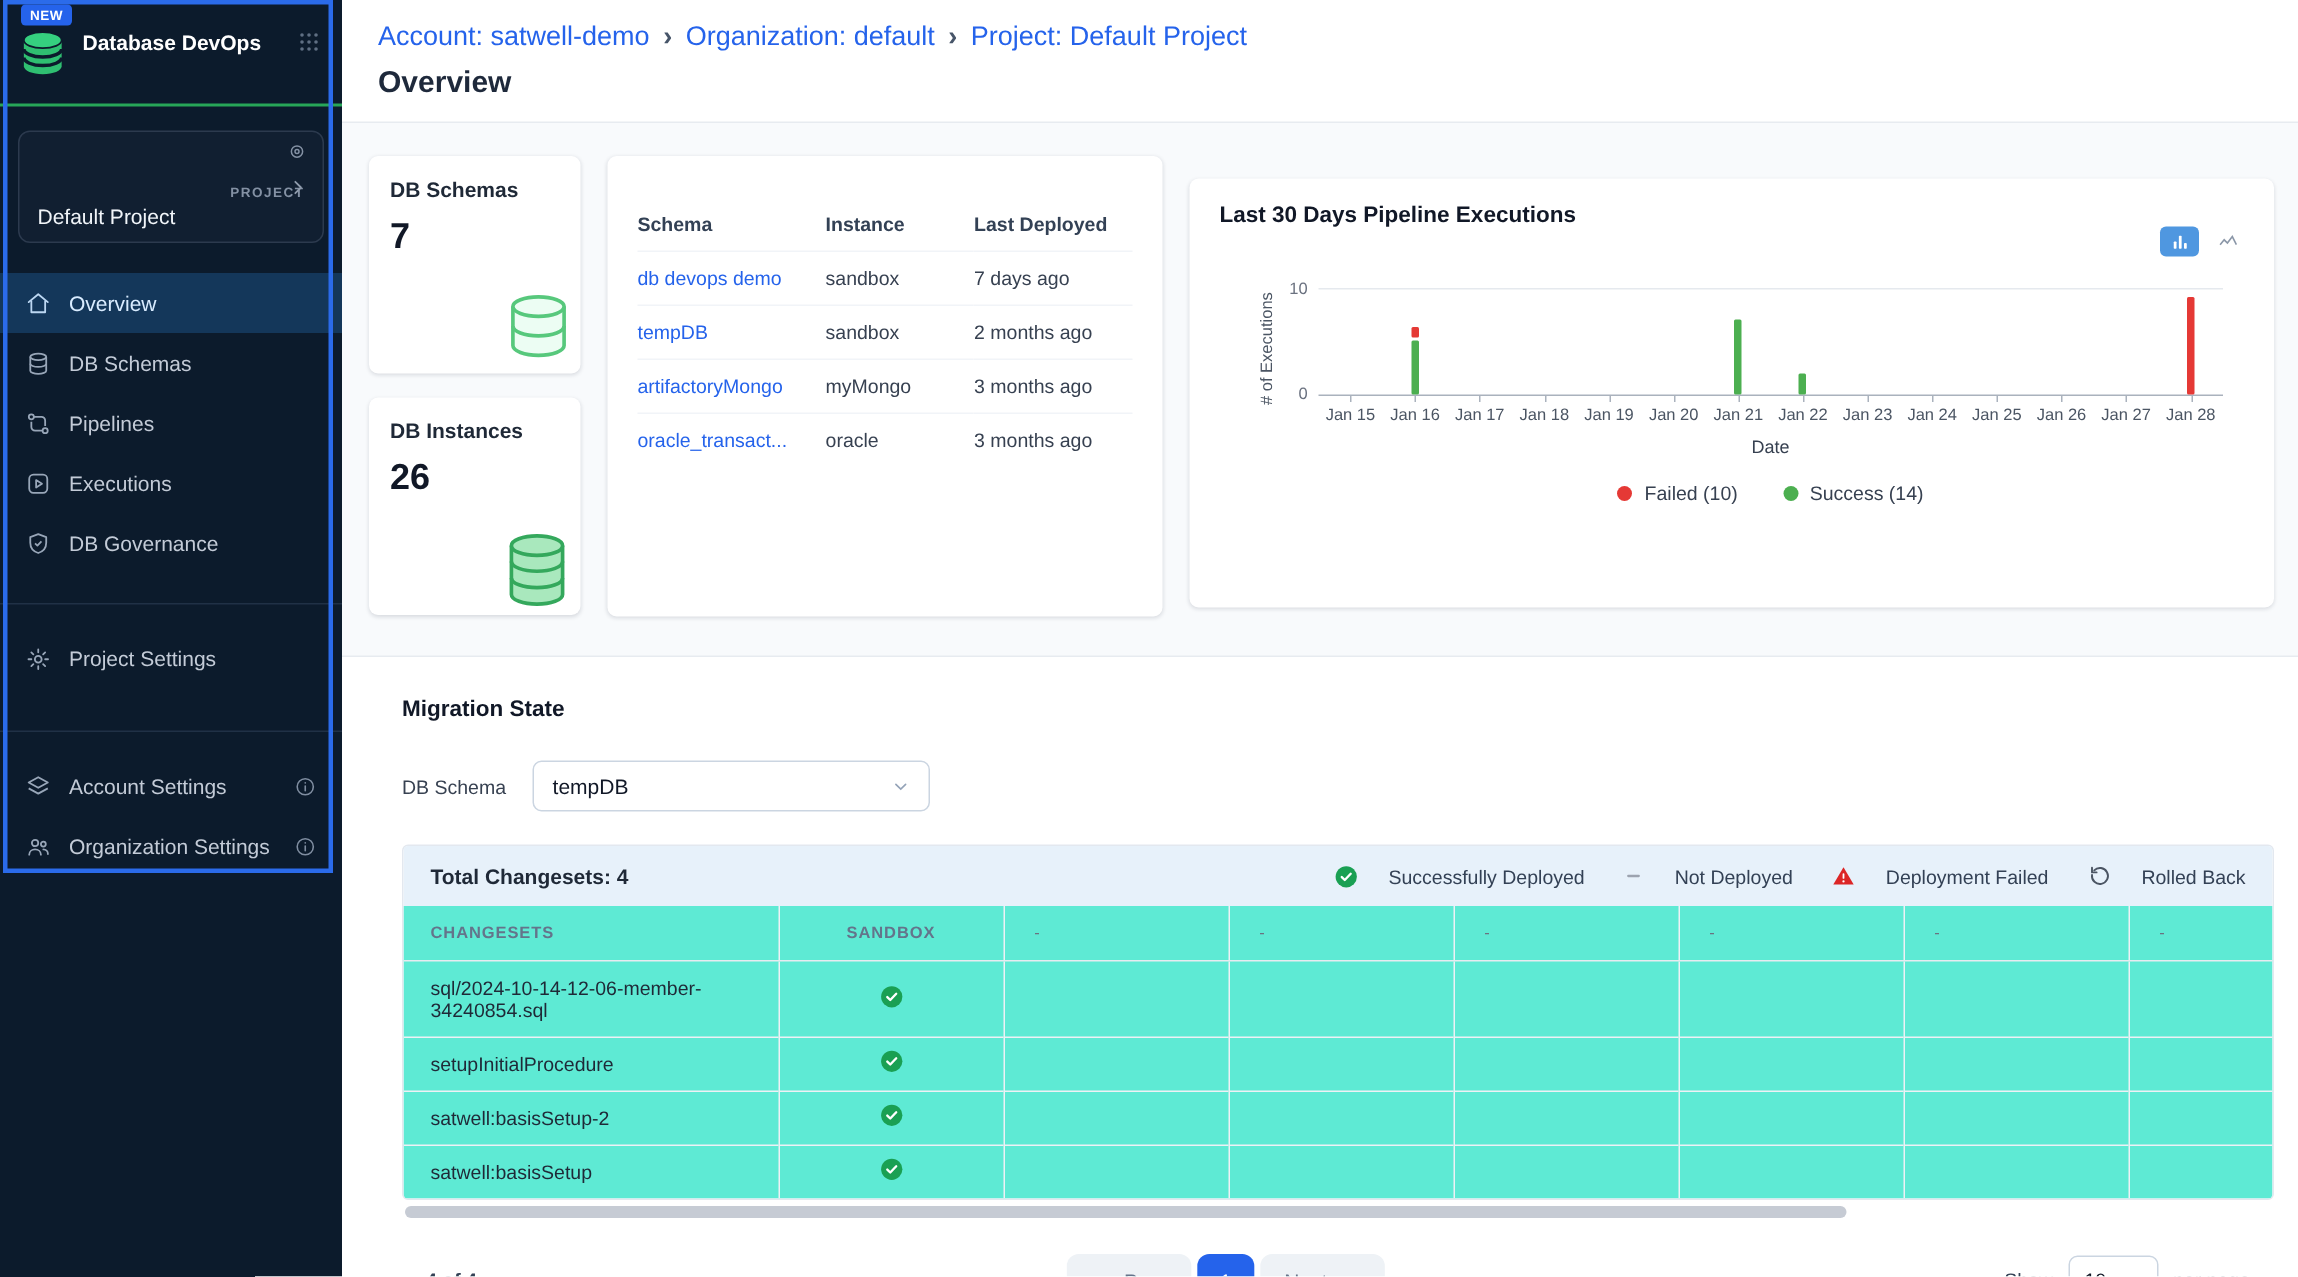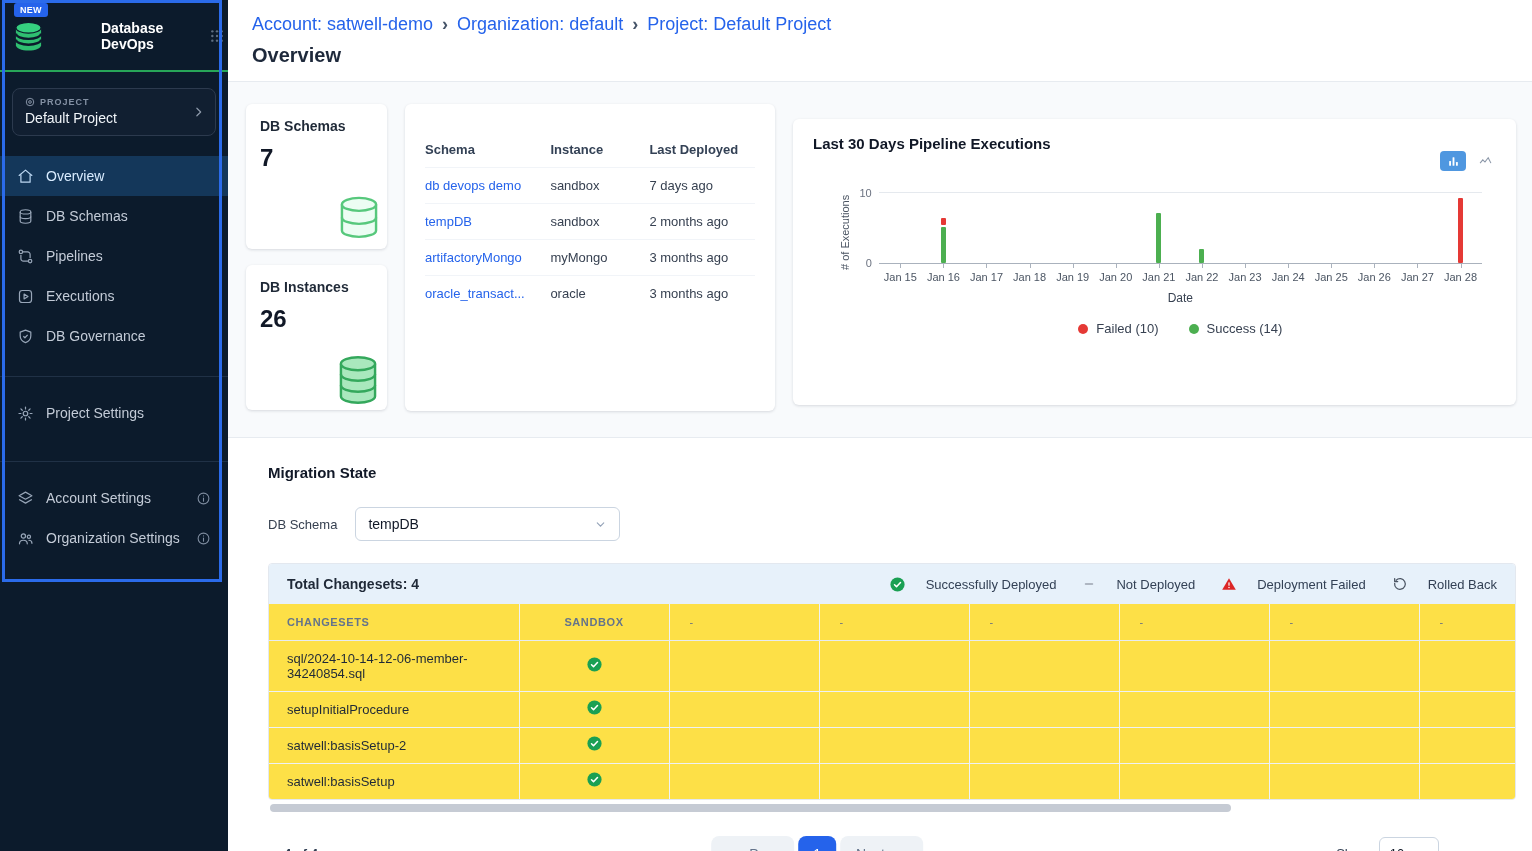--- a/index.html
+++ b/index.html
@@ -6,27 +6,27 @@
   html,body { width:1532px; height:851px; overflow:hidden; }
   body { font-family:"Liberation Sans","DejaVu Sans",sans-serif; background:#fff; color:#1f2937; }
   button { font-family:inherit; border:none; background:none; }
   .app { display:flex; width:1532px; height:851px; }
   .icon { display:inline-flex; align-items:center; justify-content:center; }
   .icon svg { display:block; }
 
   
   .sidebar { width:228px; flex-shrink:0; background:#0c1b2c; position:relative; }
   .sb-highlight { position:absolute; left:2px; top:0; width:220px; height:582px; border:3px solid #2b6bea; pointer-events:none; z-index:9; }
-  .sb-header { display:flex; align-items:center; padding:20px 14px 10px 12px; position:relative;gap:46px; }
+  .sb-header { display:flex; align-items:flex-start; padding:20px 14px 10px 12px; position:relative; }
   .new-badge { position:absolute; top:3px; left:14px; background:#2563eb; color:#fff; font-size:9px; font-weight:bold; padding:2px 6px; border-radius:3px; letter-spacing:.3px; }
   .app-title { color:#fff; font-size:14px; font-weight:bold; margin-left:10px; }
   .grid-icon { margin-left:auto; color:#5f6f83; cursor:pointer; }
   .sb-green-line { height:2px; background:#27a658; margin-top:8px; }
   .project-box { margin:16px 12px 0; background:#111f31; border:1px solid #2c3a4e; border-radius:8px; padding:8px 12px 9px; position:relative; cursor:pointer; }
-  .project-label { display:flex; align-items:flex-end; gap:5px; font-size:9px; font-weight:bold; letter-spacing:1px; color:#8491a4; }
+  .project-label { display:flex; align-items:flex-end; gap:17px; font-size:9px; font-weight:bold; letter-spacing:1px; color:#8491a4;flex-direction:column; }
   .project-name { color:#f1f5f9; font-size:14px; margin-top:3px; }
   .project-chevron { position:absolute; right:10px; top:50%; transform:translateY(-50%); color:#8e9aab; }
   .nav { margin-top:20px; }
   .nav.tight { margin-top:0; }
   .nav-item { display:flex; align-items:center; gap:12px; height:40px; padding:0 17px; font-size:14px; color:#c3cbd7; cursor:pointer; }
   .nav-item.active { background:#14375a; color:#d9ecff; }
   .nav-item .icon { color:#98a6b8; }
   .nav-item.active .icon { color:#bcd7f2; }
   .nav-item .info-icon { margin-left:auto; color:#7f8da0; }
   .sb-divider { height:1px; background:#203146; margin:20px 0 16px; }
@@ -80,21 +80,21 @@
   .migration-title { font-size:15px; font-weight:bold; color:#111827; }
   .schema-row { display:flex; align-items:center; gap:18px; margin-top:26px; }
   .schema-label { font-size:13px; color:#374151; }
   .select { width:265px; height:34px; border:1px solid #cbd5e1; border-radius:6px; background:#fff; display:flex; align-items:center; justify-content:space-between; padding:0 12px; font-size:14px; color:#111827; cursor:pointer; }
   .select .icon { color:#94a3b8; }
   .mig-card { margin-top:22px; border:1px solid #e3e8ef; border-radius:4px; overflow:hidden; }
   .mig-head { height:40px; background:#e7f1fa; display:flex; align-items:center; padding:0 18px; }
   .mig-total { font-size:14px; font-weight:bold; color:#1f2937; }
   .mig-legend { margin-left:auto; display:flex; align-items:center; gap:26px; font-size:13px; color:#334155; }
   .mig-legend-item { display:flex; align-items:center; gap:20px; }
-  .mig-table-wrap { width:100%; overflow:hidden; background:#fde047; }
+  .mig-table-wrap { width:100%; overflow:hidden; background:#5eead4; }
   table.mig-table { width:1300px; table-layout:fixed; border-collapse:collapse; font-size:13px; }
   .mig-table th { height:36px; font-size:11px; font-weight:bold; color:#64748b; letter-spacing:.6px; border-bottom:1px solid #e7ebf0; }
   .mig-table th, .mig-table td { border-left:1px solid #eef1f5; }
   .mig-table th:first-child, .mig-table td:first-child { border-left:none; }
   .mig-table .col-name { width:250px; text-align:left; padding:10px 18px; }
   .mig-table th.col-name { padding:0 18px; }
   .mig-table .col-status { width:150px; text-align:center; }
   .mig-table .col-dash { width:150px; text-align:left; padding-left:20px; color:#6b7280; font-weight:normal; }
   .mig-table td { border-top:1px solid #eef1f5; color:#1f2937; }
   .mig-table tbody tr:first-child td { border-top:none; }

